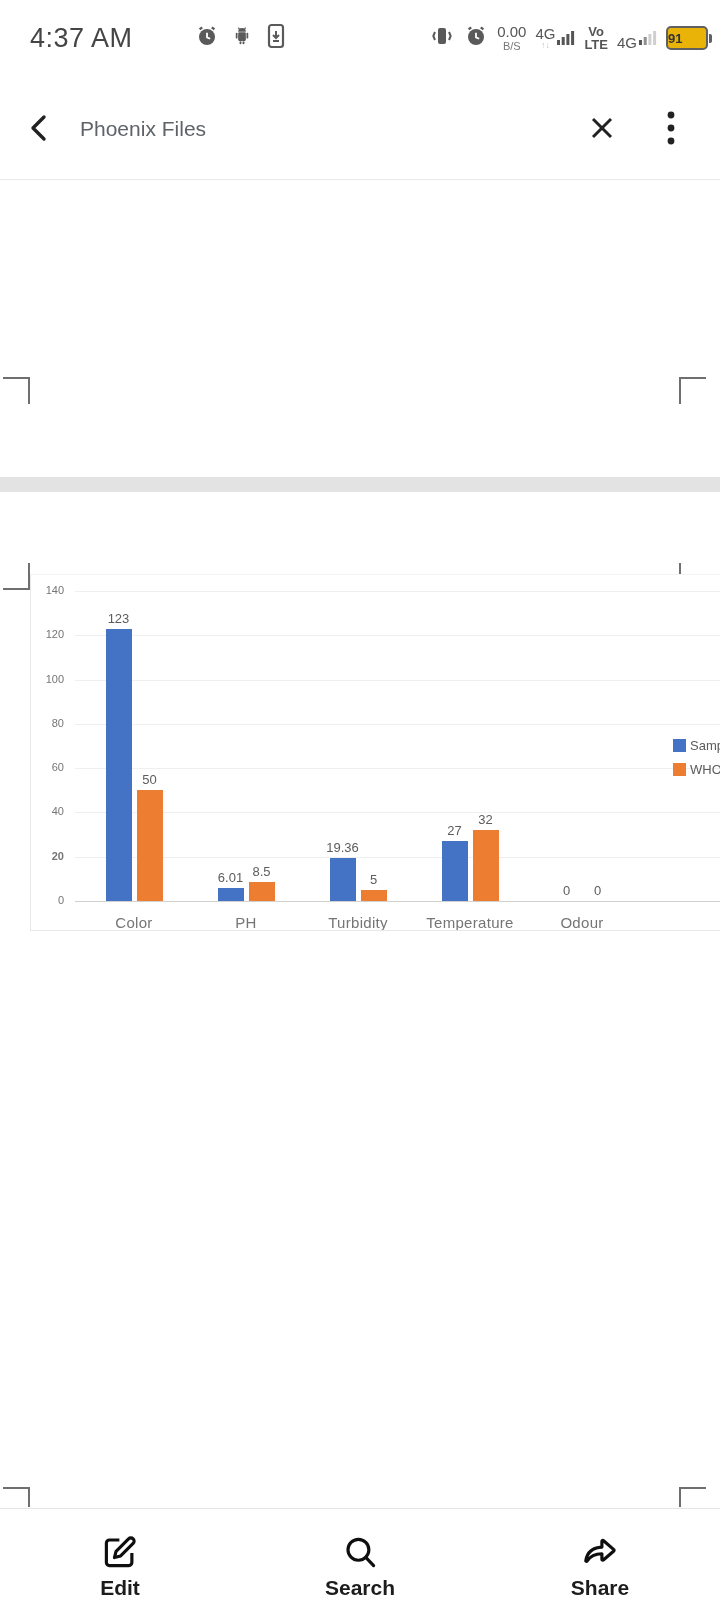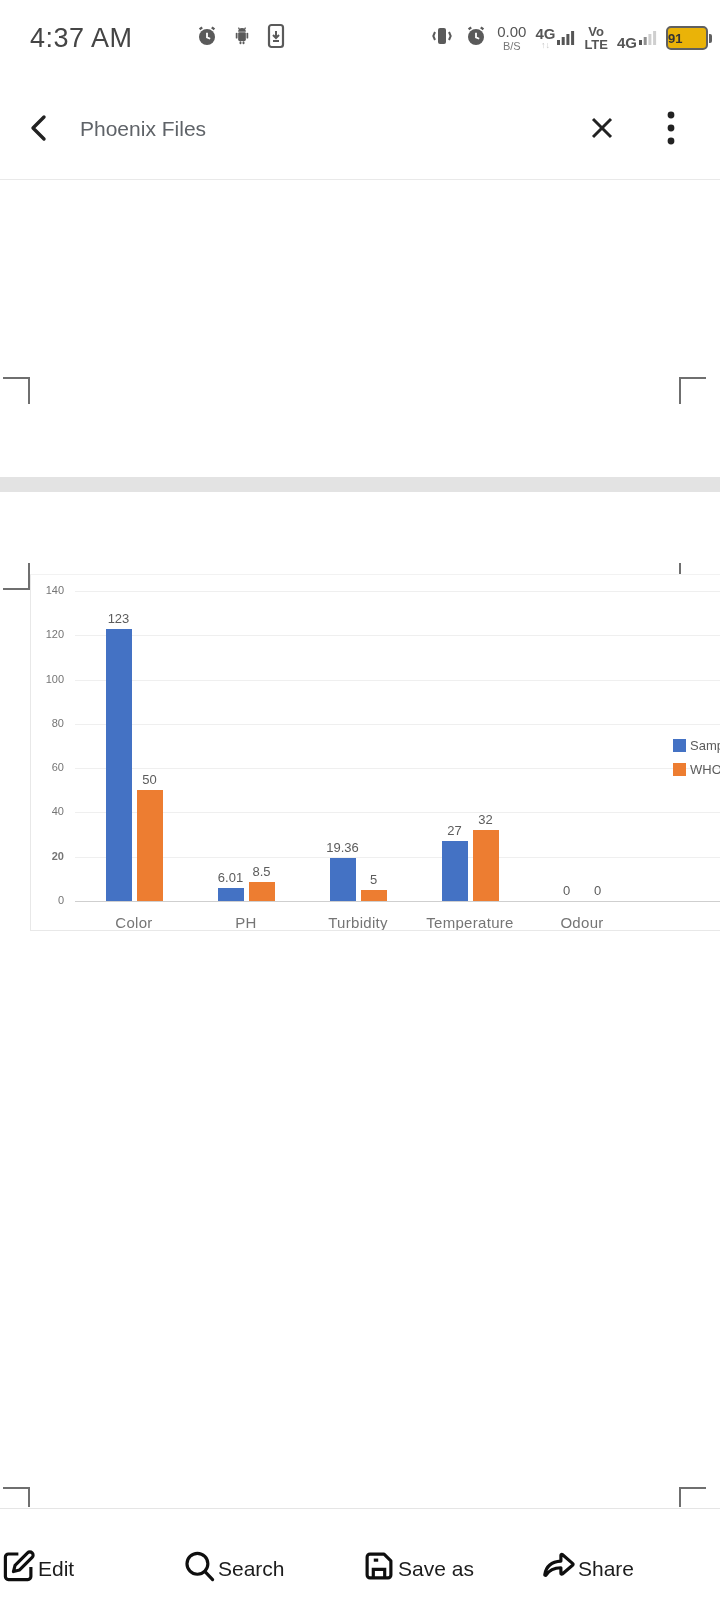--- a/index.html
+++ b/index.html
@@ -8,21 +8,21 @@
 
   
   .status-bar{position:absolute;top:0;left:0;right:0;height:76px;display:flex;align-items:center;padding:0 8px 0 30px;box-sizing:border-box;color:#4f4f4f;gap:48px;}
   .sb-time{font-size:27px;color:#454545;letter-spacing:.5px;}
   .sb-left-icons{display:flex;align-items:center;gap:12px;margin-left:14px;}
   .sb-right{margin-left:auto;display:flex;align-items:center;gap:9px;}
   .sb-col{display:flex;flex-direction:column;align-items:center;line-height:1;}
   .sb-speed-val{font-size:15px;color:#555;}
   .sb-speed-unit{font-size:11px;color:#777;margin-top:2px;}
   .sb-net{display:flex;align-items:flex-end;gap:2px;}
-  .sb-4g{font-size:15px;font-weight:700;color:#555;line-height:1;}
+  .sb-4g{font-size:15px;font-weight:400;color:#555;line-height:1;}
   .sb-arrows{font-size:9px;color:#c6c6c6;line-height:1;}
   .sb-volte{font-size:13px;font-weight:700;color:#555;}
   .battery{position:relative;width:38px;height:20px;border:2px solid #606060;border-radius:5px;background:#eab308;display:flex;align-items:center;justify-content:flex-start;}
   .battery span{font-size:13px;font-weight:700;color:#343434;}
   .battery-nub{width:3px;height:9px;background:#606060;border-radius:0 2px 2px 0;margin-left:1px;}
 
   
   .header{position:absolute;top:76px;left:0;right:0;height:104px;display:flex;align-items:center;border-bottom:1px solid #e9e9e9;box-sizing:border-box;padding:0 34px 0 14px;background:#fff;}
   .hdr-back{width:52px;height:52px;display:flex;align-items:center;justify-content:center;flex:0 0 auto;}
   .hdr-titles{flex:1 1 auto;min-width:0;margin-left:14px;}
@@ -49,21 +49,21 @@
   .chart .legend{position:absolute;display:flex;flex-direction:column;gap:9px;}
   .chart .legend-row{display:flex;align-items:center;gap:4px;}
   .chart .swatch{width:13px;height:13px;flex:0 0 auto;}
   .chart .legend-label{font-size:13px;color:#5c5c5c;white-space:nowrap;}
 
   
   .caption{position:absolute;left:30px;top:941px;width:664px;font-size:22px;line-height:31px;color:#1d1d1d;}
 
   
   .toolbar{position:absolute;left:0;right:0;bottom:0;height:104px;border-top:1px solid #e5e5e5;background:#fff;display:flex;box-sizing:border-box;}
-  .tb-item{flex:1 1 0;display:flex;flex-direction:row;align-items:center;justify-content:flex-start;padding-top:10px;}
+  .tb-item{flex:1 1 0;display:flex;flex-direction:column;align-items:center;justify-content:center;padding-top:10px;font-weight:bold;}
   .tb-icon{width:38px;height:38px;}
   .tb-label{font-size:21px;color:#1c1c1c;margin-top:6px;line-height:1;}
 </style>
 </head>
 <body>
 
 <div class="screen">
 
   <div class="status-bar">
     <span class="sb-time">4:37 AM</span>
@@ -255,27 +255,19 @@
     </div>
     <div class="tb-item">
       <svg class="tb-icon" viewBox="0 0 24 24">
           <circle cx="11" cy="10.6" r="6.6" fill="none" stroke="#0f0f0f" stroke-width="2"></circle>
           <line x1="15.8" y1="15.6" x2="20.6" y2="20.6" stroke="#0f0f0f" stroke-width="2" stroke-linecap="round"></line>
         </svg>
       <span class="tb-label">Search</span>
     </div>
     <div class="tb-item">
       <svg class="tb-icon" viewBox="0 0 24 24">
-          <path d="M4.5 6.3a1.8 1.8 0 0 1 1.8-1.8h8.9l4.3 4.3v8.9a1.8 1.8 0 0 1-1.8 1.8H6.3a1.8 1.8 0 0 1-1.8-1.8z" fill="none" stroke="#0f0f0f" stroke-width="2" stroke-linejoin="round"></path>
-          <line x1="8.7" y1="8.3" x2="11.5" y2="8.3" stroke="#0f0f0f" stroke-width="2"></line>
-          <path d="M8.4 19.3v-5.2h7.2v5.2" fill="none" stroke="#0f0f0f" stroke-width="2"></path>
-        </svg>
-      <span class="tb-label">Save as</span>
-    </div>
-    <div class="tb-item">
-      <svg class="tb-icon" viewBox="0 0 24 24">
           <path d="M13.2 8.9V5.2a.55.55 0 0 1 .92-.42l6.6 5.7a.55.55 0 0 1 0 .84l-6.6 5.7a.55.55 0 0 1-.92-.42v-3.5c-4.5.1-7.4 1.6-9.4 4.6-.25.38-.85.2-.78-.25.74-4.8 3.9-8.2 10.18-8.57z" fill="none" stroke="#0f0f0f" stroke-width="2" stroke-linejoin="round"></path>
         </svg>
       <span class="tb-label">Share</span>
     </div>
   </div>
 
 </div>
 
 </body></html>

